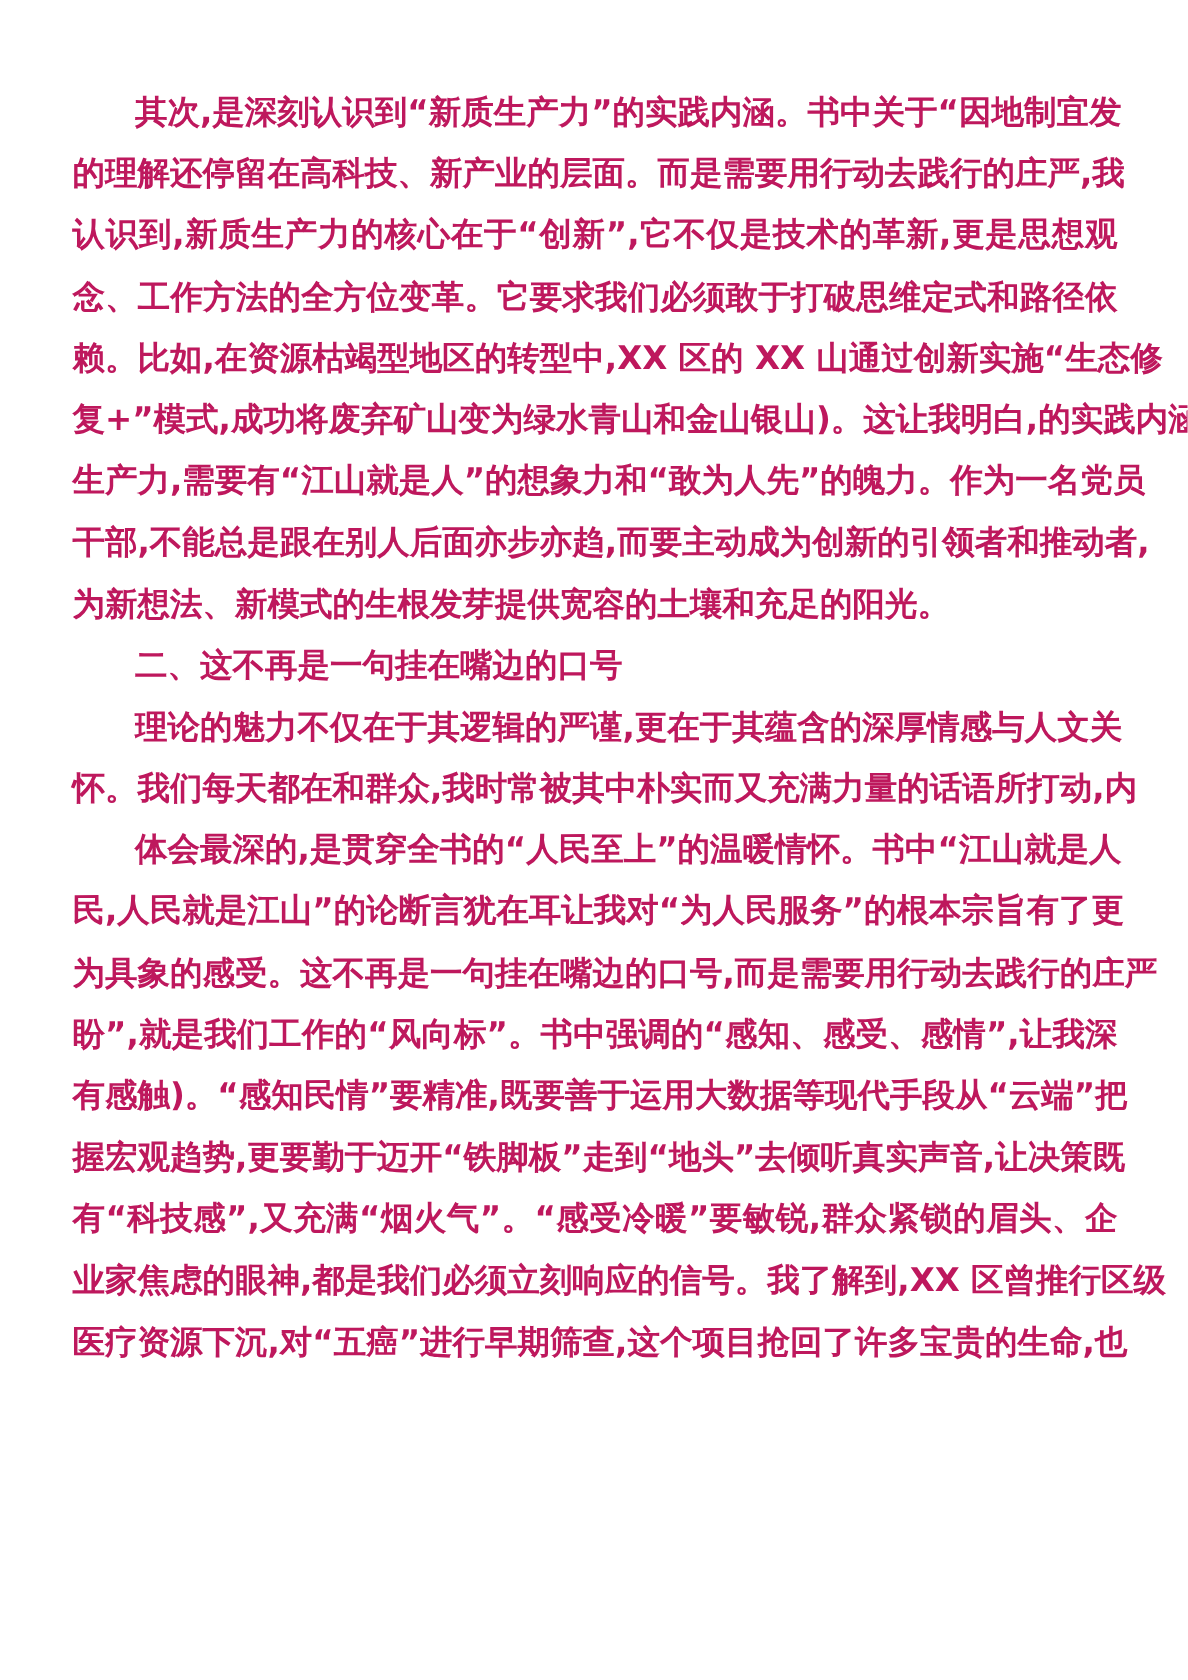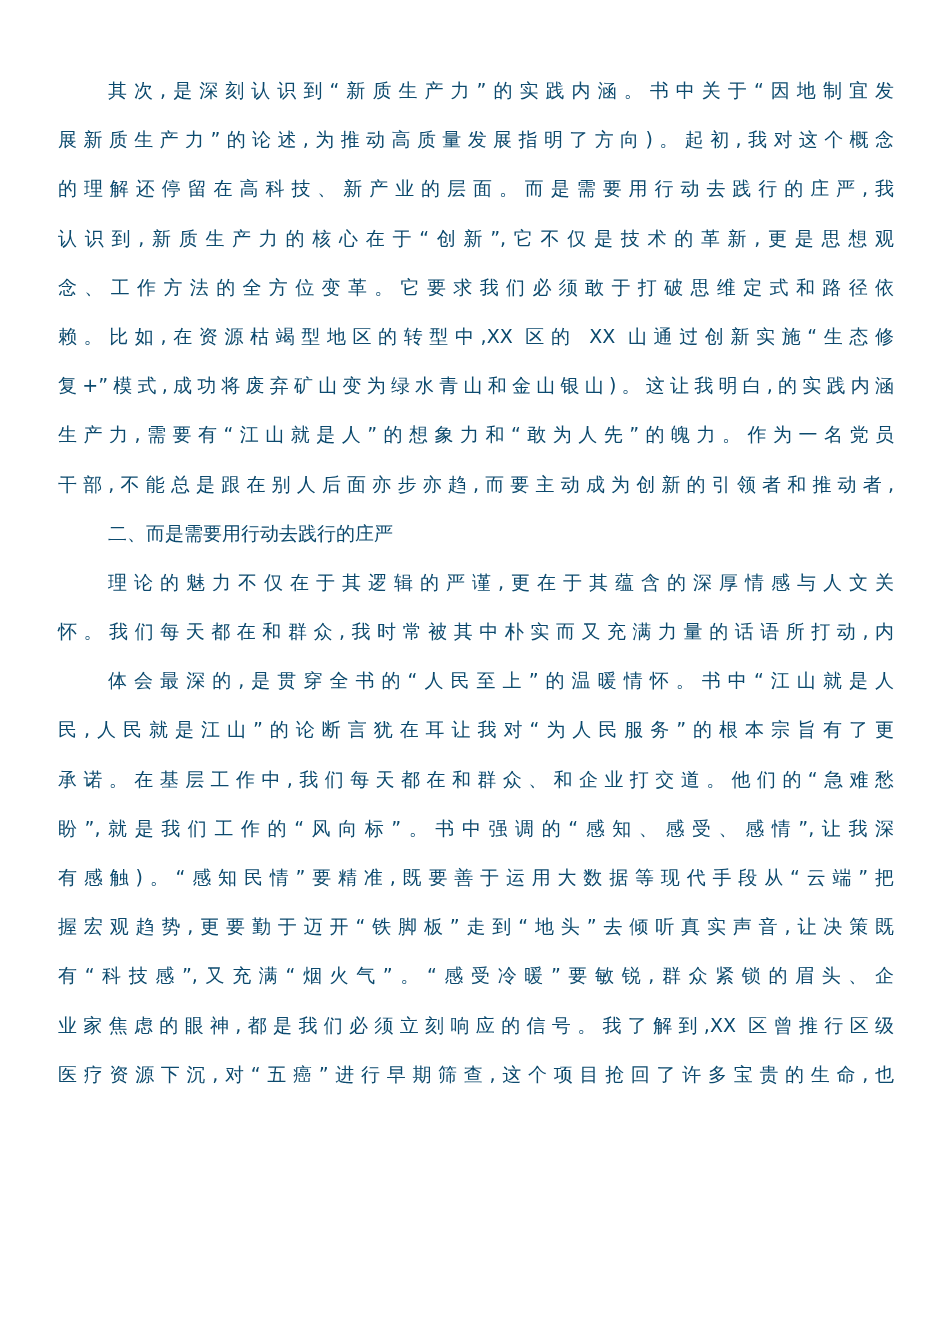--- a/index.html
+++ b/index.html
@@ -2,60 +2,61 @@
 <html><head>
 <meta charset="utf-8">
 <style>
   html, body { margin: 0; padding: 0; background: #ffffff; }
   body { width: 950px; height: 1344px; position: relative; overflow: hidden; }
   .page { position: absolute; left: 58px; top: 66px; width: 836px; }
   .line {
     height: 49.2px;
     line-height: 49.2px;
     font-family: "DejaVu Sans", "Liberation Sans", sans-serif;
-    font-size: 19px;
-    color: #0c4a6e;
+    font-size: 26px;
+    color: #be185d;
     white-space: nowrap;
     text-align: justify;
     text-align-last: justify;
     letter-spacing: 0px;
+    font-weight: bold;
   }
   .line.indent { padding-left: 50px; }
   .line.last { text-align-last: left; }
 </style>
 </head>
 <body>
 
 <div class="page">
 
   <div>
     <div class="line indent">其次,是深刻认识到“新质生产力”的实践内涵。书中关于“因地制宜发</div>
-    <div class="line">展新质生产力”的论述,为推动高质量发展指明了方向)。起初,我对这个概念</div>
     <div class="line">的理解还停留在高科技、新产业的层面。而是需要用行动去践行的庄严,我</div>
     <div class="line">认识到,新质生产力的核心在于“创新”,它不仅是技术的革新,更是思想观</div>
     <div class="line">念、工作方法的全方位变革。它要求我们必须敢于打破思维定式和路径依</div>
     <div class="line">赖。比如,在资源枯竭型地区的转型中,XX 区的 XX 山通过创新实施“生态修</div>
     <div class="line">复+”模式,成功将废弃矿山变为绿水青山和金山银山)。这让我明白,的实践内涵</div>
     <div class="line">生产力,需要有“江山就是人”的想象力和“敢为人先”的魄力。作为一名党员</div>
     <div class="line">干部,不能总是跟在别人后面亦步亦趋,而要主动成为创新的引领者和推动者,</div>
+    <div class="line last">为新想法、新模式的生根发芽提供宽容的土壤和充足的阳光。</div>
   </div>
 
   <div>
-    <div class="line indent last">二、而是需要用行动去践行的庄严</div>
+    <div class="line indent last">二、这不再是一句挂在嘴边的口号</div>
   </div>
 
   <div>
     <div class="line indent">理论的魅力不仅在于其逻辑的严谨,更在于其蕴含的深厚情感与人文关</div>
     <div class="line">怀。我们每天都在和群众,我时常被其中朴实而又充满力量的话语所打动,内</div>
   </div>
 
   <div>
     <div class="line indent">体会最深的,是贯穿全书的“人民至上”的温暖情怀。书中“江山就是人</div>
     <div class="line">民,人民就是江山”的论断言犹在耳让我对“为人民服务”的根本宗旨有了更</div>
-    <div class="line">承诺。在基层工作中,我们每天都在和群众、和企业打交道。他们的“急难愁</div>
+    <div class="line">为具象的感受。这不再是一句挂在嘴边的口号,而是需要用行动去践行的庄严</div>
     <div class="line">盼”,就是我们工作的“风向标”。书中强调的“感知、感受、感情”,让我深</div>
     <div class="line">有感触)。“感知民情”要精准,既要善于运用大数据等现代手段从“云端”把</div>
     <div class="line">握宏观趋势,更要勤于迈开“铁脚板”走到“地头”去倾听真实声音,让决策既</div>
     <div class="line">有“科技感”,又充满“烟火气”。“感受冷暖”要敏锐,群众紧锁的眉头、企</div>
     <div class="line">业家焦虑的眼神,都是我们必须立刻响应的信号。我了解到,XX 区曾推行区级</div>
     <div class="line">医疗资源下沉,对“五癌”进行早期筛查,这个项目抢回了许多宝贵的生命,也</div>
   </div>
 </div>
 
 </body></html>

